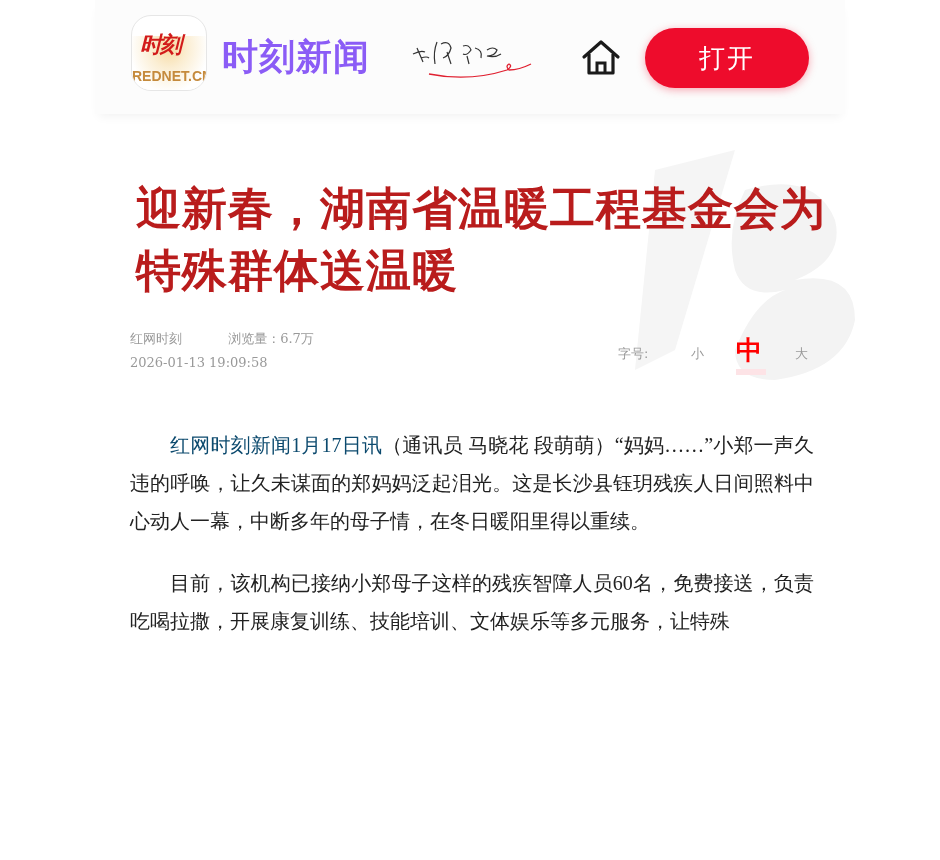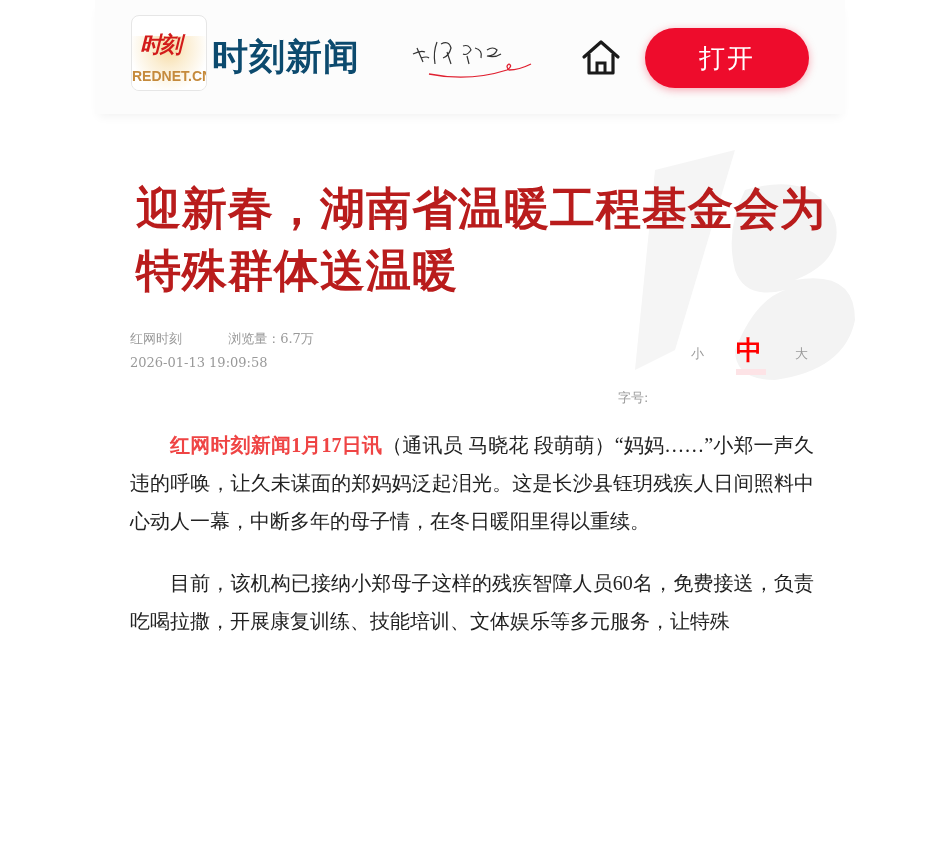--- a/index.html
+++ b/index.html
@@ -4,37 +4,37 @@
   <style>
     html, body { margin: 0; padding: 0; background: #ffffff; }
     body { width: 940px; height: 860px; overflow: hidden; position: relative; font-family: "DejaVu Sans", "Liberation Sans", sans-serif; }
     .header {
       position: absolute; left: 95px; top: 0; width: 750px; height: 114px;
       background: #fcfcfc;
       box-shadow: 0 6px 10px -4px rgba(0,0,0,0.06);
     }
     .logo {
       position: absolute; left: 36px; top: 15px; width: 74px; height: 74px;
-      border-radius: 8px; border: 1px solid #e6e6e6; background: #fff;
+      border-radius: 20px; border: 1px solid #e6e6e6; background: #fff;
       overflow: hidden;
     }
     .logo .rays {
       position: absolute; left: 0; top: 20px; width: 74px; height: 54px;
       background: radial-gradient(ellipse at 50% 20%, #f6d9a0 0%, #fbeed3 35%, #ffffff 75%);
     }
     .logo .mark {
       position: absolute; left: 8px; top: 14px; font-family: "DejaVu Sans", sans-serif;
       font-weight: bold; font-style: italic; font-size: 22px; color: #d21a1a; letter-spacing: -2px;
     }
     .logo .domain {
       position: absolute; left: 0; width: 74px; top: 52px; text-align: left;
       font-family: "Liberation Sans", sans-serif; font-weight: bold; font-size: 14px; color: #c58a3c;
     }
     .brand {
-      position: absolute; left: 117px; top: 33px; font-size: 36px; font-weight: bold; color: #0c4a6e;
+      position: absolute; left: 127px; top: 33px; font-size: 36px; font-weight: bold; color: #8b5cf6;
       letter-spacing: 1px; font-family: Liberation Serif, serif;
     }
     .signature {
       position: absolute; left: 312px; top: 28px; width: 130px; height: 56px;
     }
     .home-btn {
       position: absolute; left: 486px; top: 38px; width: 40px; height: 40px; cursor: pointer;
     }
     .open-btn {
       position: absolute; left: 550px; top: 28px; width: 164px; height: 60px; border-radius: 30px;
@@ -49,32 +49,32 @@
       position: absolute; left: 130px; top: 172px; width: 690px; margin: 6px;
       font-size: 45px; line-height: 62px; font-weight: bold; color: #b91c1c;
       font-family: "DejaVu Sans", sans-serif; letter-spacing: 1px;
     }
     .meta { position: absolute; left: 130px; top: 329px; font-size: 13px; color: #999; font-family: "DejaVu Serif", serif; }
     .meta .row { height: 24px; line-height: 20px; }
     .meta .source { margin-right: 42px; }
     .fontsize {
       position: absolute; left: 618px; top: 333px; width: 195px; height: 44px; font-size: 13px; color: #999;
     }
-    .fontsize .lbl { position: absolute; left: 0; top: 12px; margin-top: 44px; }
+    .fontsize .lbl { position: absolute; left: 0; top: 12px; }
     .fontsize .opt { position: absolute; top: 12px; cursor: pointer; }
     .fontsize .small { left: 73px; }
     .fontsize .mid { left: 118px; top: 0; font-size: 26px; font-weight: bold; color: #ff0000; }
     .fontsize .mid-bar { position: absolute; left: 118px; top: 36px; width: 30px; height: 6px; background: #fde3e6; }
     .fontsize .big { left: 177px; }
     .article {
       position: absolute; left: 130px; top: 426px; width: 684px;
       font-family: "Liberation Serif", "DejaVu Serif", serif; font-size: 20px; line-height: 38px; color: #222;
     }
     .article p { margin: 0 0 24px 0; text-indent: 2em; text-align: justify; }
-    .article .lead { font-weight: bold; color: #ef4444; }
+    .article .lead { font-weight: normal; color: #0c4a6e; }
   </style>
 </head>
 <body>
 
 <div class="header">
   <div class="logo">
     <div class="rays"></div>
     <div class="mark">时刻</div>
     <div class="domain">REDNET.CN</div>
   </div>

